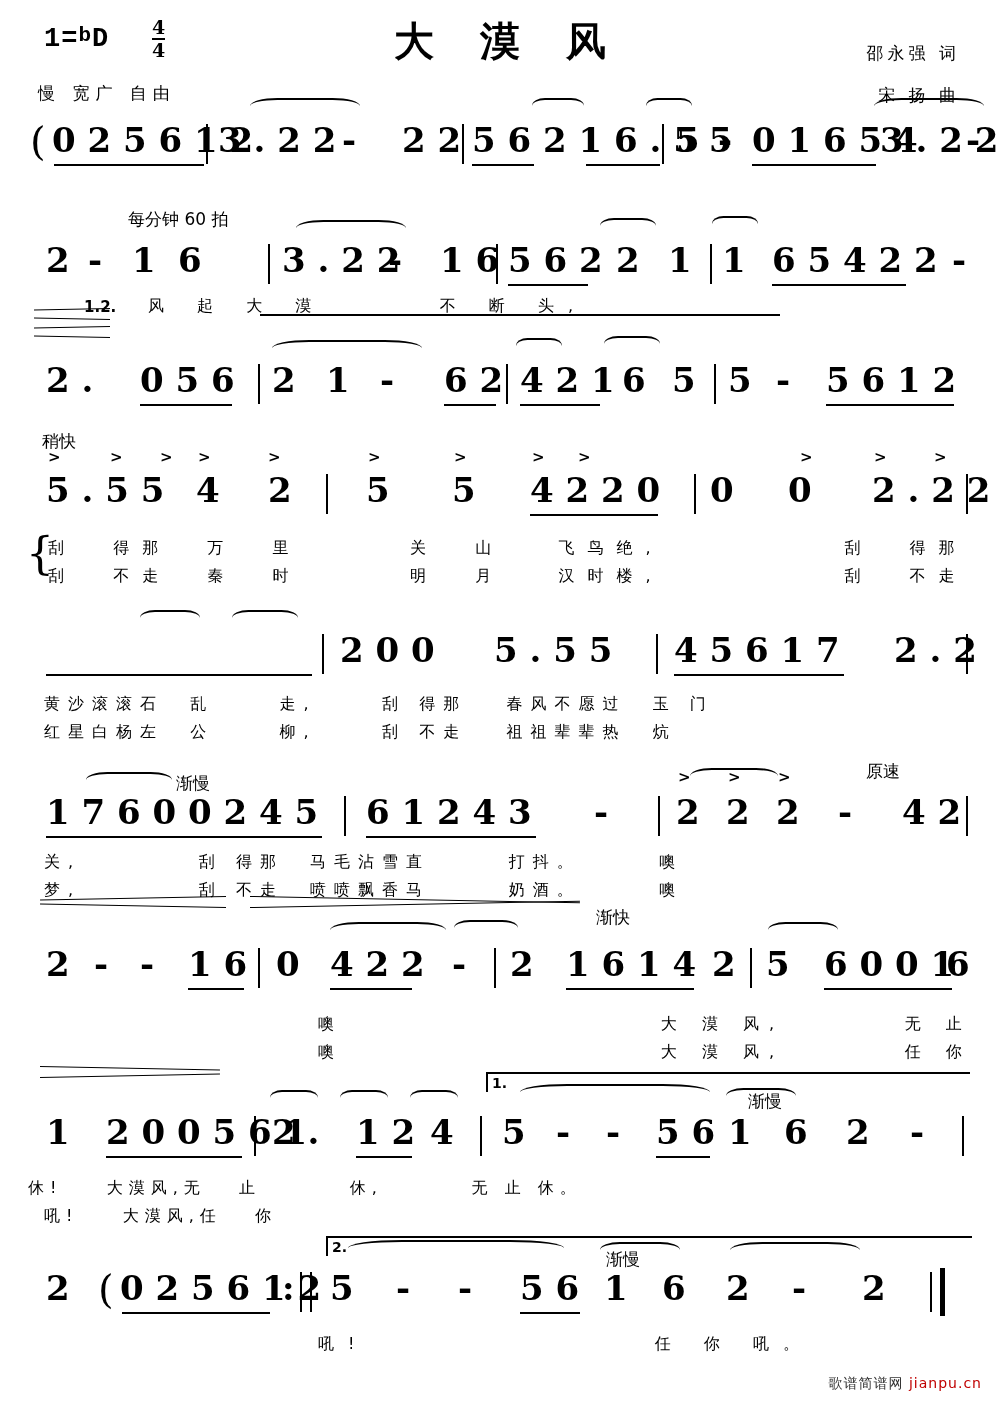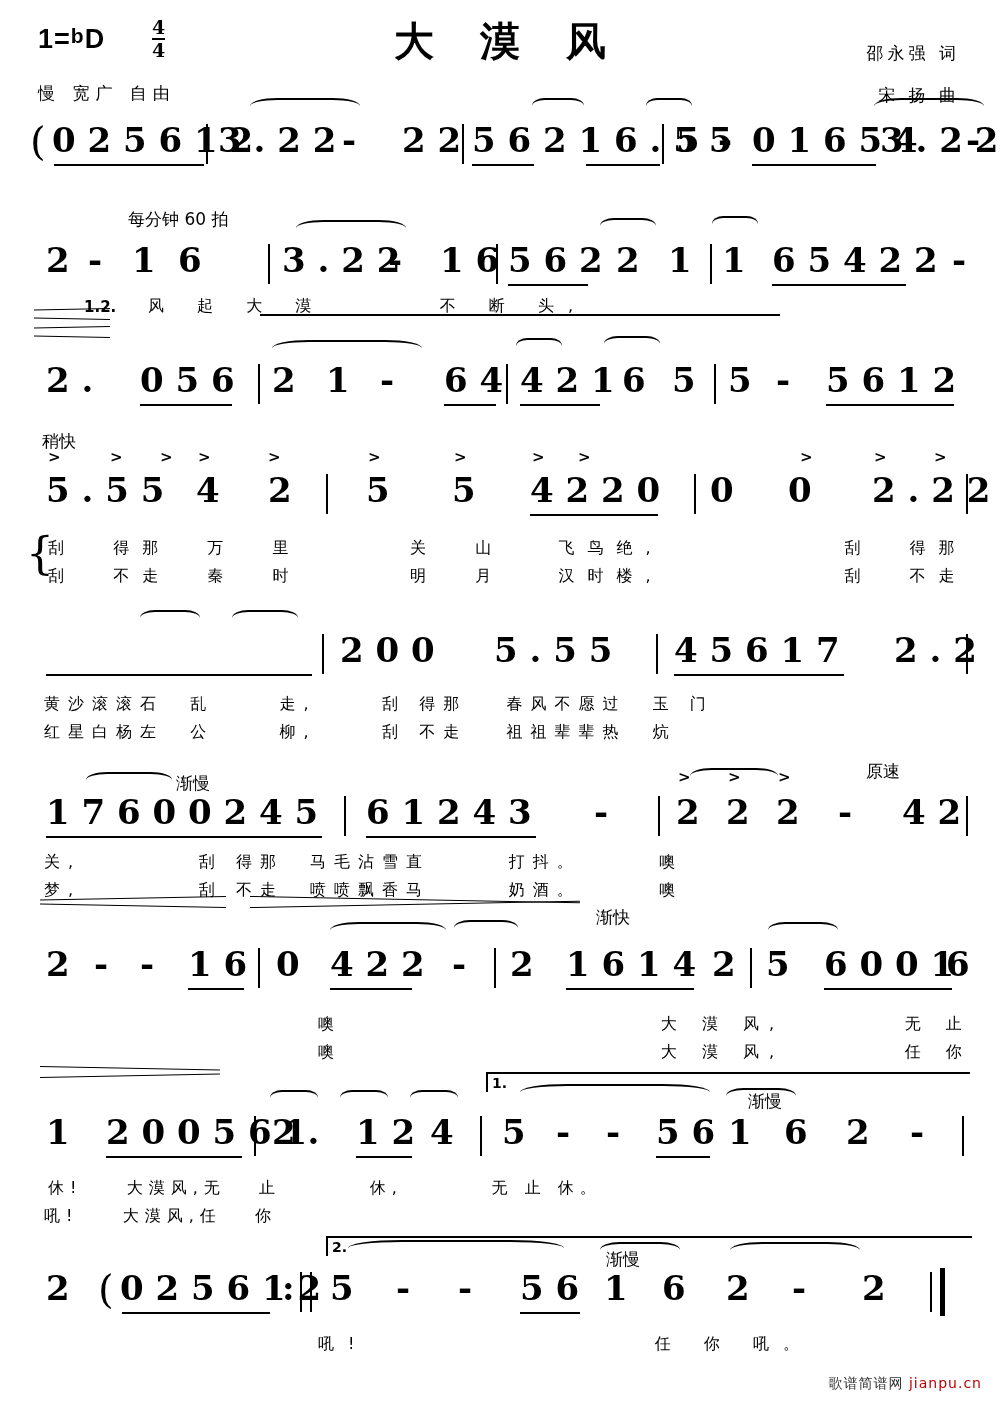--- a/index.html
+++ b/index.html
@@ -8,22 +8,22 @@
     background:#ffffff;
     font-family:"DejaVu Sans","Liberation Sans",sans-serif;
     color:#000;
     position:relative;
     overflow:hidden;
   }
   .sheet{position:relative;width:1000px;height:1403px;}
 
   
   .key-sig{
-    position:absolute;left:38px;top:24px;
-    font-family:Liberation Sans, sans-serif;
+    position:absolute;left:44px;top:24px;
+    font-family:Liberation Mono, monospace;
     font-size:27px;font-weight:bold;letter-spacing:1px;
   }
   .key-sig .flat{font-size:21px;vertical-align:5px;}
   .meter{
     position:absolute;left:152px;top:18px;
     font-family:"DejaVu Serif","Liberation Serif",serif;
     font-size:19px;font-weight:bold;text-align:center;line-height:1.05;
   }
   .meter .num{display:block;}
   .meter .den{display:block;border-top:2px solid #000;padding-top:1px;}
@@ -165,21 +165,21 @@
   <div class="ital" style="left:84px;top:298px;font-weight:bold;">1.2.</div>
   <div class="lyr" style="left:148px;top:296px;letter-spacing:14px;">风 起 大 漠      不 断 头,</div>
   <div class="row" style="top:360px;">
     <div class="notes">
       <span class="n" style="left:46px;">2 .</span>
       <span class="n" style="left:140px;">0 5 6</span>
       <span class="bar" style="left:258px;top:4px;height:40px;"></span>
       <span class="n" style="left:272px;">2</span>
       <span class="n" style="left:326px;">1</span>
       <span class="n" style="left:380px;">-</span>
-      <span class="n" style="left:444px;">6 4</span>
+      <span class="n" style="left:444px;">6 2</span>
       <span class="bar" style="left:506px;top:4px;height:40px;"></span>
       <span class="n" style="left:520px;">4 2 1</span>
       <span class="n" style="left:622px;">6</span>
       <span class="n" style="left:672px;">5</span>
       <span class="bar" style="left:714px;top:4px;height:40px;"></span>
       <span class="n" style="left:728px;">5</span>
       <span class="n" style="left:776px;">-</span>
       <span class="n" style="left:826px;">5 6 1 2</span>
       <span class="beam" style="left:140px;top:44px;width:92px;"></span>
       <span class="beam" style="left:444px;top:44px;width:52px;"></span>
@@ -333,21 +333,21 @@
       <span class="beam" style="left:656px;top:44px;width:54px;"></span>
       <span class="slur" style="left:270px;top:-22px;width:48px;"></span>
       <span class="slur" style="left:340px;top:-22px;width:48px;"></span>
       <span class="slur" style="left:410px;top:-22px;width:48px;"></span>
       <span class="slur" style="left:520px;top:-28px;width:190px;"></span>
       <span class="slur" style="left:726px;top:-24px;width:70px;"></span>
       <span class="hairpin" style="left:40px;top:-46px;width:180px;"></span>
       <span class="bar" style="left:962px;top:4px;height:40px;"></span>
     </div>
   </div>
-  <div class="lyr" style="left:48px;top:1178px;letter-spacing:6px;">休!    大漠风,无   止        休,        无 止 休。</div>
+  <div class="lyr" style="left:28px;top:1178px;letter-spacing:6px;">休!    大漠风,无   止        休,        无 止 休。</div>
   <div class="lyr" style="left:44px;top:1206px;letter-spacing:6px;">吼!    大漠风,任   你</div>
 
   <div class="ending" style="left:326px;top:1236px;width:644px;">
     <span>2.</span>
   </div>
   <div class="ital" style="left:606px;top:1248px;font-size:17px;">渐慢</div>
   <div class="row" style="top:1268px;">
     <div class="notes">
       <span class="n" style="left:46px;">2</span>
       <span class="n paren" style="left:98px;top:-2px;">(</span>

